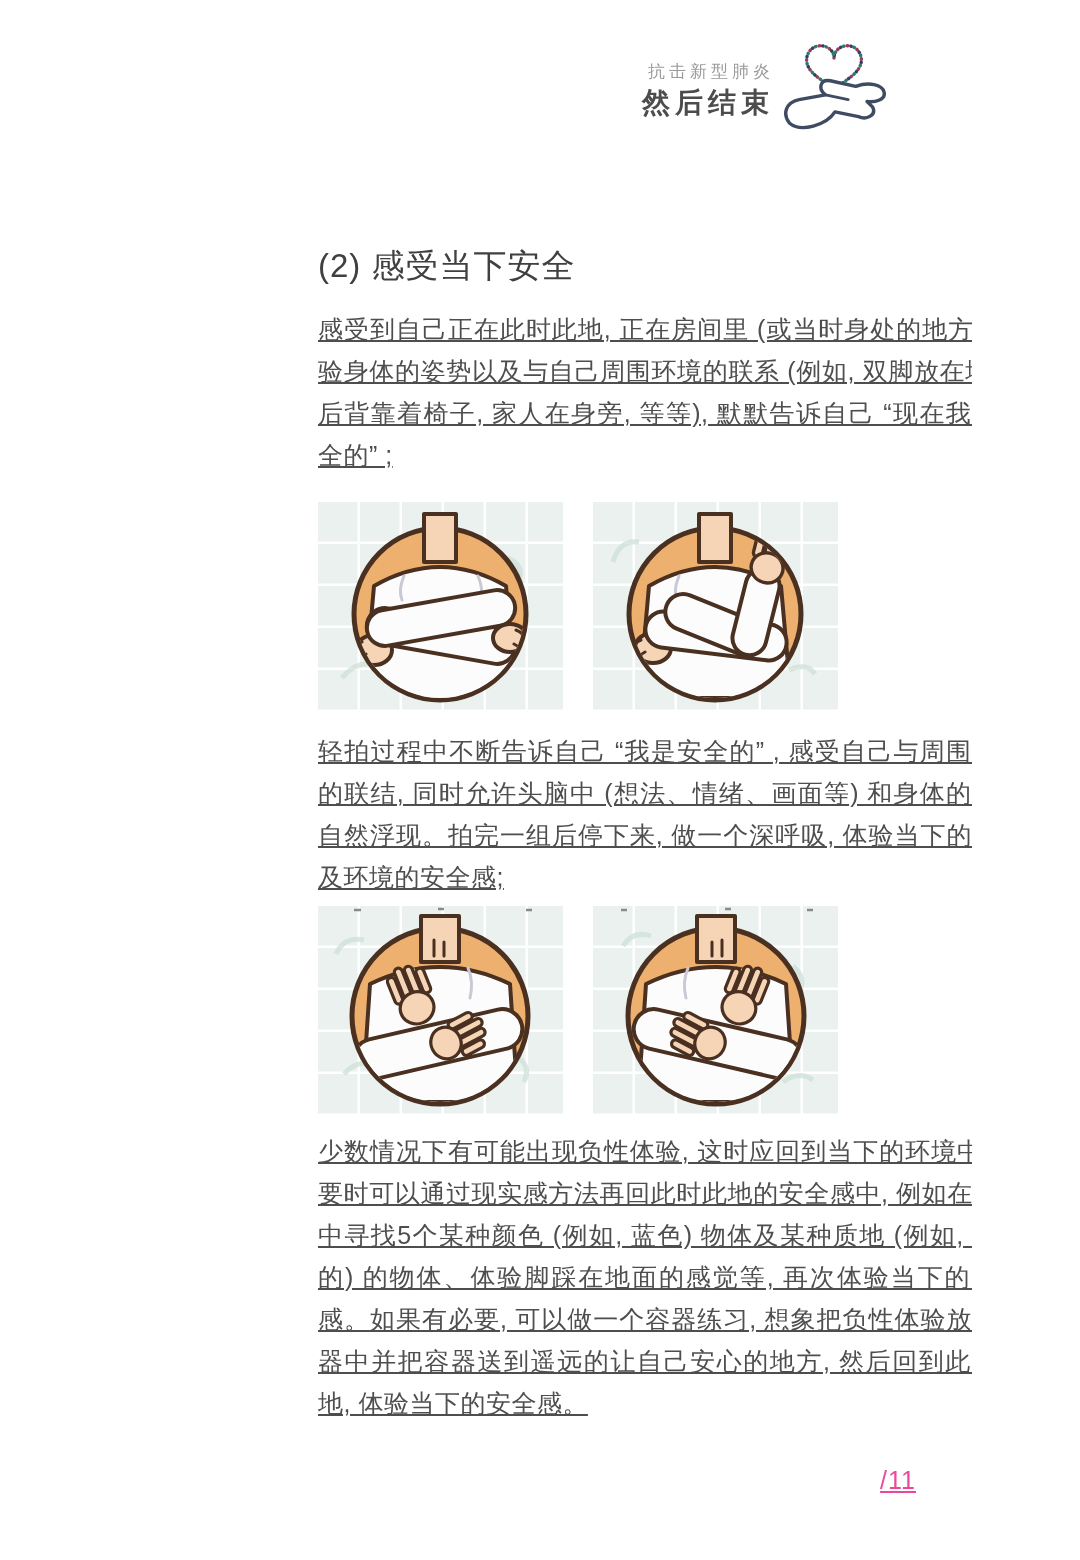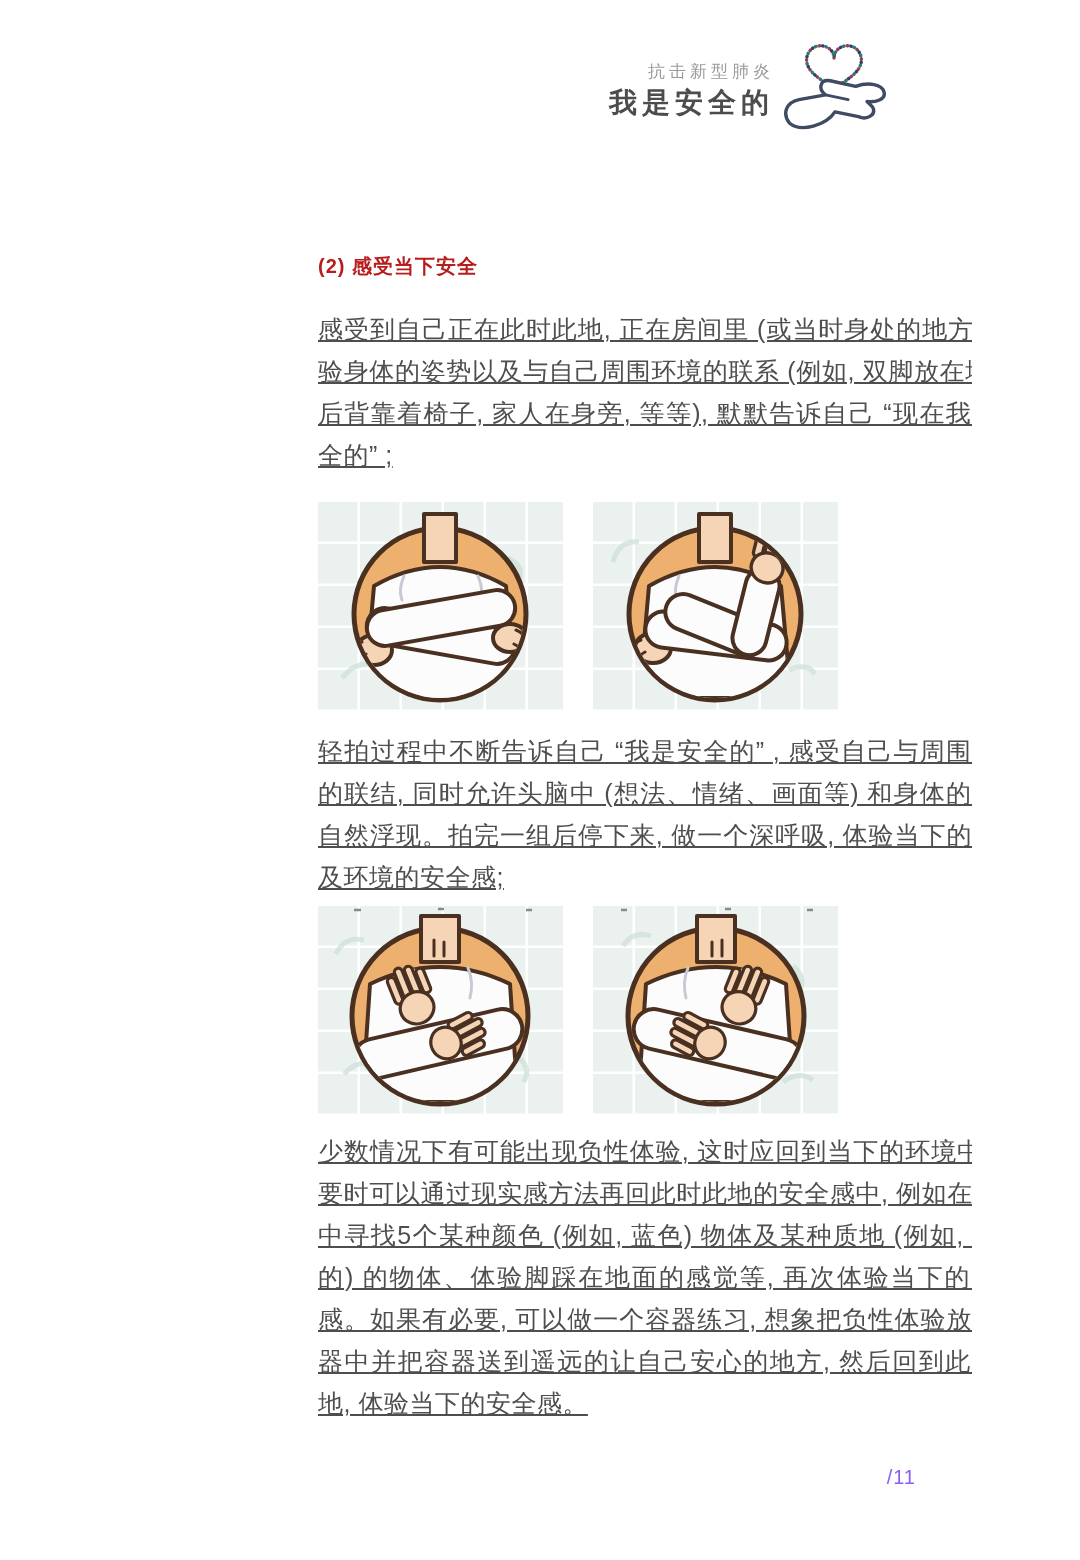--- a/index.html
+++ b/index.html
@@ -8,44 +8,44 @@
     overflow:hidden;font-family:"Liberation Sans","DejaVu Sans",sans-serif;
   }
   
   .header{position:absolute;top:42px;right:86px;display:flex;align-items:center;gap:8px;}
   .brand{text-align:right;padding-bottom:6px;}
   .brand-tagline{font-size:17px;color:#9b9b9b;letter-spacing:4px;line-height:24px;}
   .brand-title{font-size:28px;color:#4c4c4c;font-weight:700;letter-spacing:5px;line-height:34px;margin-top:2px;}
   .logo{width:104px;height:102px;display:block;}
   
   .content{position:absolute;left:210px;top:246px;width:706px;}
-  .h-teal{color:#b91c1c;font-size:20px;font-weight:700;line-height:40px;letter-spacing:1px;}
+  .h-teal{color:#404040;font-size:33px;font-weight:400;line-height:40px;letter-spacing:1px;}
   .h-teal.multiline{white-space:pre-line;}
   .para{color:#4e4e4e;font-size:25px;line-height:42px;text-align:justify;letter-spacing:0.5px;text-decoration:underline;}
   .mt-p1{margin-top:22px;}
   .mt-fig1{margin-top:26px;}
   .mt-h3{margin-top:32px;}
   .mt-p2{margin-top:18px;}
   .mt-fig2{margin-top:8px;}
   .mt-h4{margin-top:32px;}
   .mt-p3{margin-top:14px;}
   .figrow{display:flex;gap:30px;}
   .tile{width:245px;height:210px;display:block;}
   
-  .pagenum{position:absolute;right:56px;top:1466px;font-size:20px;color:#8b5cf6;letter-spacing:1px;}
+  .pagenum{position:absolute;right:56px;top:1466px;font-size:25px;color:#ec4899;letter-spacing:1px;text-decoration:underline;}
 </style>
 </head>
 <body>
 
 <div class="page">
 
   <div class="header">
     <div class="brand">
       <div class="brand-tagline">抗击新型肺炎</div>
-      <div class="brand-title">我是安全的</div>
+      <div class="brand-title">然后结束</div>
     </div>
     <svg class="logo" viewBox="0 0 110 108" aria-hidden="true">
 
       <g fill="none" stroke-width="3.6" stroke-linecap="round">
         <path d="M55 17 C55 9 48 4 41 4 C31 4 26 12 26 19 C26 32 42 40 55 50 C68 40 84 32 84 19 C84 12 79 4 69 4 C62 4 55 9 55 17 Z" stroke="#a23a52" stroke-dasharray="0.6 10.5"></path>
         <path d="M55 17 C55 9 48 4 41 4 C31 4 26 12 26 19 C26 32 42 40 55 50 C68 40 84 32 84 19 C84 12 79 4 69 4 C62 4 55 9 55 17 Z" stroke="#31406f" stroke-dasharray="0.6 10.5" stroke-dashoffset="3.6"></path>
         <path d="M55 17 C55 9 48 4 41 4 C31 4 26 12 26 19 C26 32 42 40 55 50 C68 40 84 32 84 19 C84 12 79 4 69 4 C62 4 55 9 55 17 Z" stroke="#2e7b6d" stroke-dasharray="0.6 10.5" stroke-dashoffset="7.2"></path>
       </g>
 
       <g>

